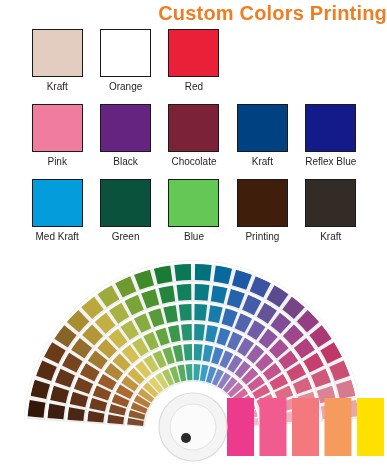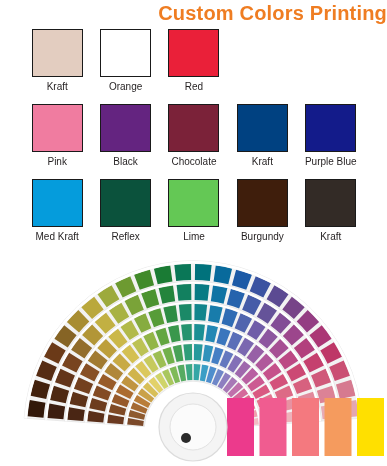--- a/index.html
+++ b/index.html
@@ -127,40 +127,40 @@
       <div class="swatch-cell">
         <div class="swatch-chip" style="background-color: rgb(123, 34, 57);"></div>
         <div class="swatch-label">Chocolate</div>
       </div>
       <div class="swatch-cell">
         <div class="swatch-chip" style="background-color: rgb(0, 65, 129);"></div>
         <div class="swatch-label">Kraft</div>
       </div>
       <div class="swatch-cell">
         <div class="swatch-chip" style="background-color: rgb(19, 27, 138);"></div>
-        <div class="swatch-label">Purple Blue</div>
+        <div class="swatch-label">Reflex Blue</div>
       </div>
     </div>
 
     <div class="swatch-row">
       <div class="swatch-cell">
         <div class="swatch-chip" style="background-color: rgb(5, 156, 220);"></div>
         <div class="swatch-label">Med Kraft</div>
       </div>
       <div class="swatch-cell">
         <div class="swatch-chip" style="background-color: rgb(11, 82, 60);"></div>
-        <div class="swatch-label">Reflex</div>
+        <div class="swatch-label">Green</div>
       </div>
       <div class="swatch-cell">
         <div class="swatch-chip" style="background-color: rgb(100, 200, 85);"></div>
-        <div class="swatch-label">Lime</div>
+        <div class="swatch-label">Blue</div>
       </div>
       <div class="swatch-cell">
         <div class="swatch-chip" style="background-color: rgb(63, 30, 12);"></div>
-        <div class="swatch-label">Burgundy</div>
+        <div class="swatch-label">Printing</div>
       </div>
       <div class="swatch-cell">
         <div class="swatch-chip" style="background-color: rgb(51, 43, 38);"></div>
         <div class="swatch-label">Kraft</div>
       </div>
     </div>
 
   </div>
 
   <div id="fan-photo">

